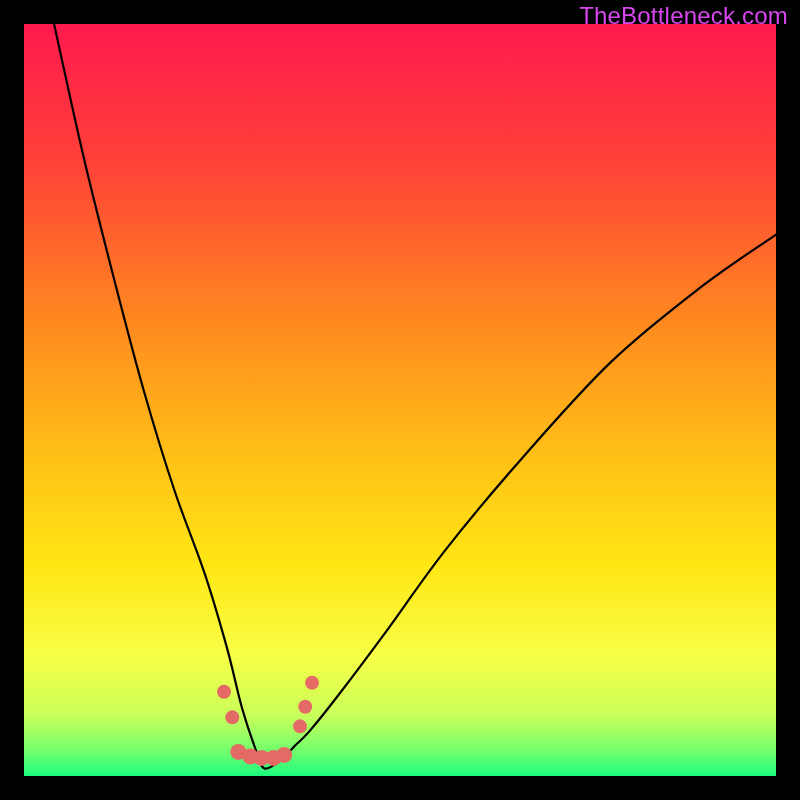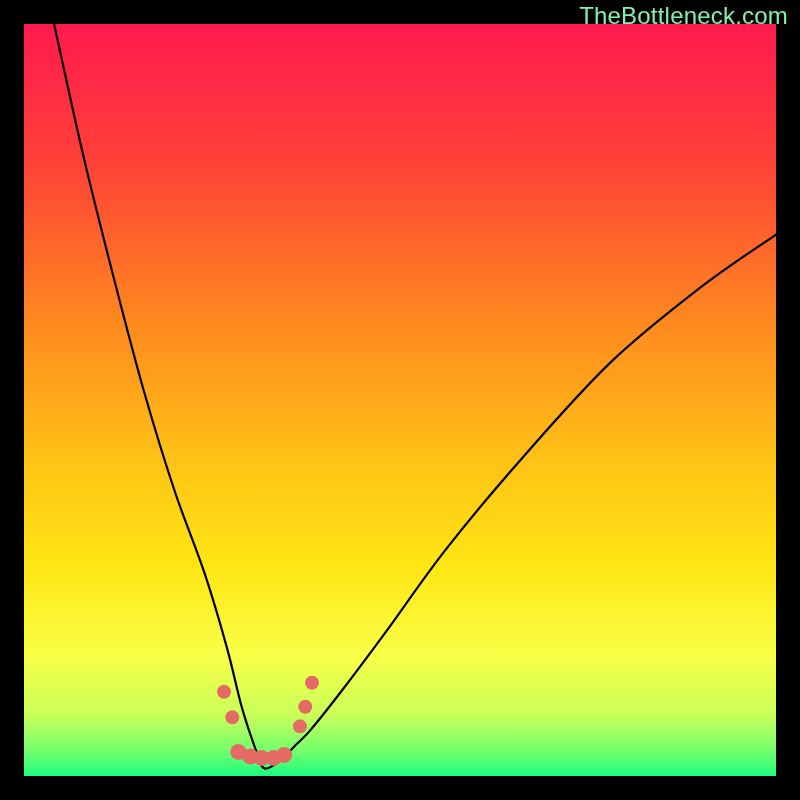--- a/index.html
+++ b/index.html
@@ -18,21 +18,21 @@
     height: 752px;
     background: #000;
   }
   .watermark {
     position: absolute;
     top: 2px;
     right: 12px;
     font-family: Arial, Helvetica, sans-serif;
     font-size: 24px;
     font-weight: 500;
-    color: #86efac;
+    color: #d946ef;
     letter-spacing: 0.2px;
     z-index: 10;
   }
   svg {
     position: absolute;
     left: 24px;
     top: 24px;
   }
 </style>
 </head>

